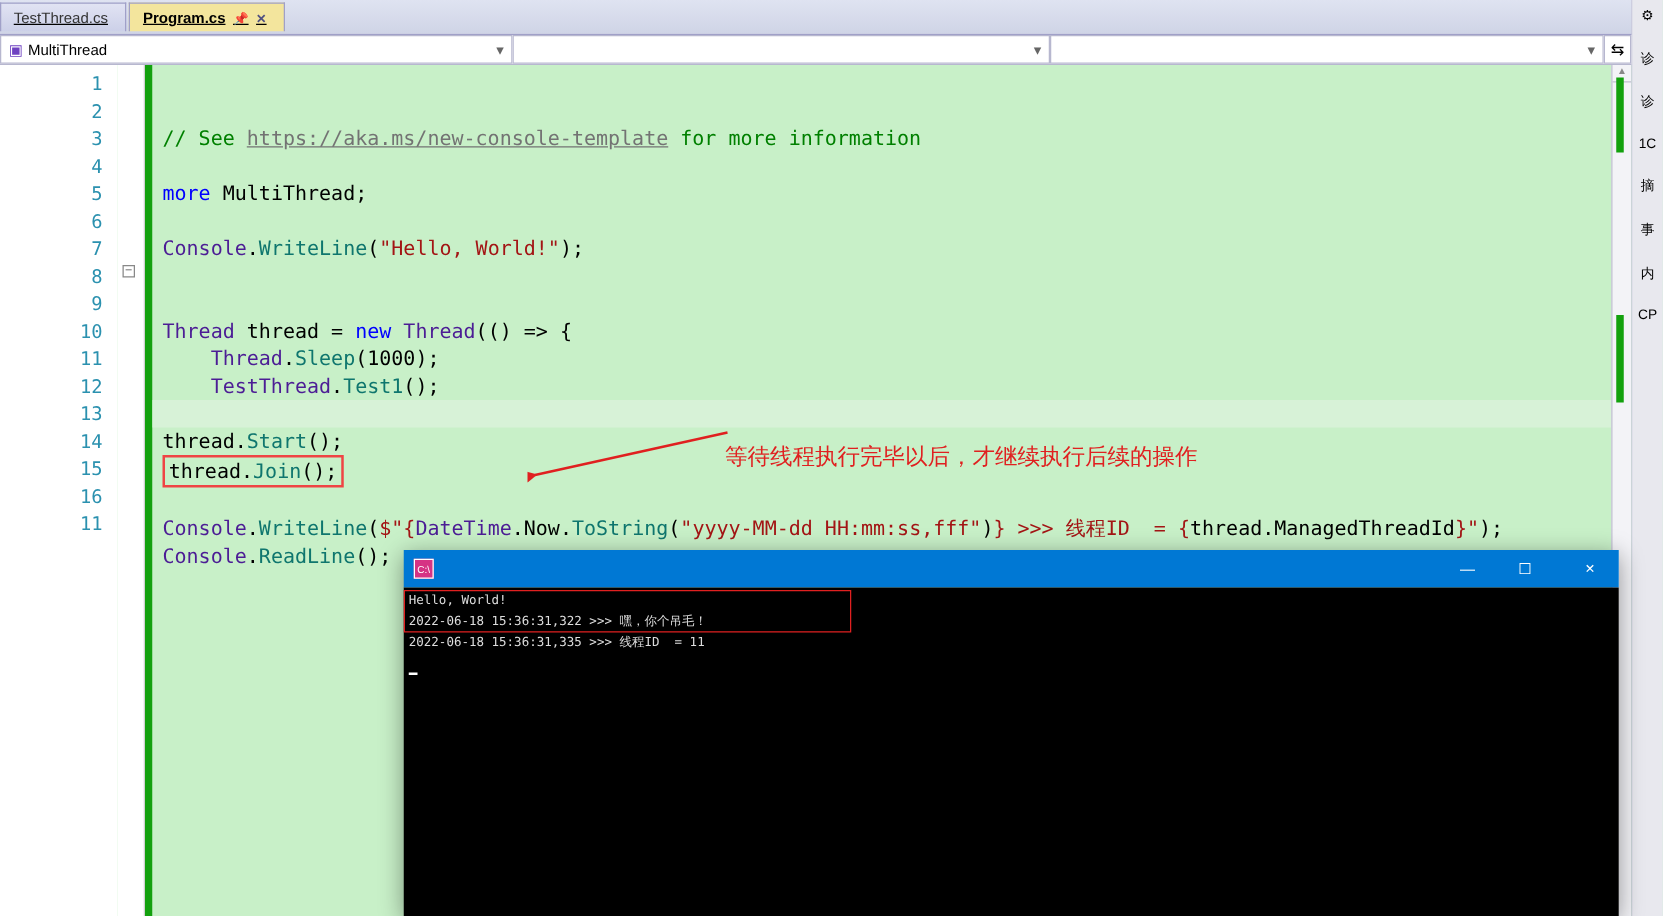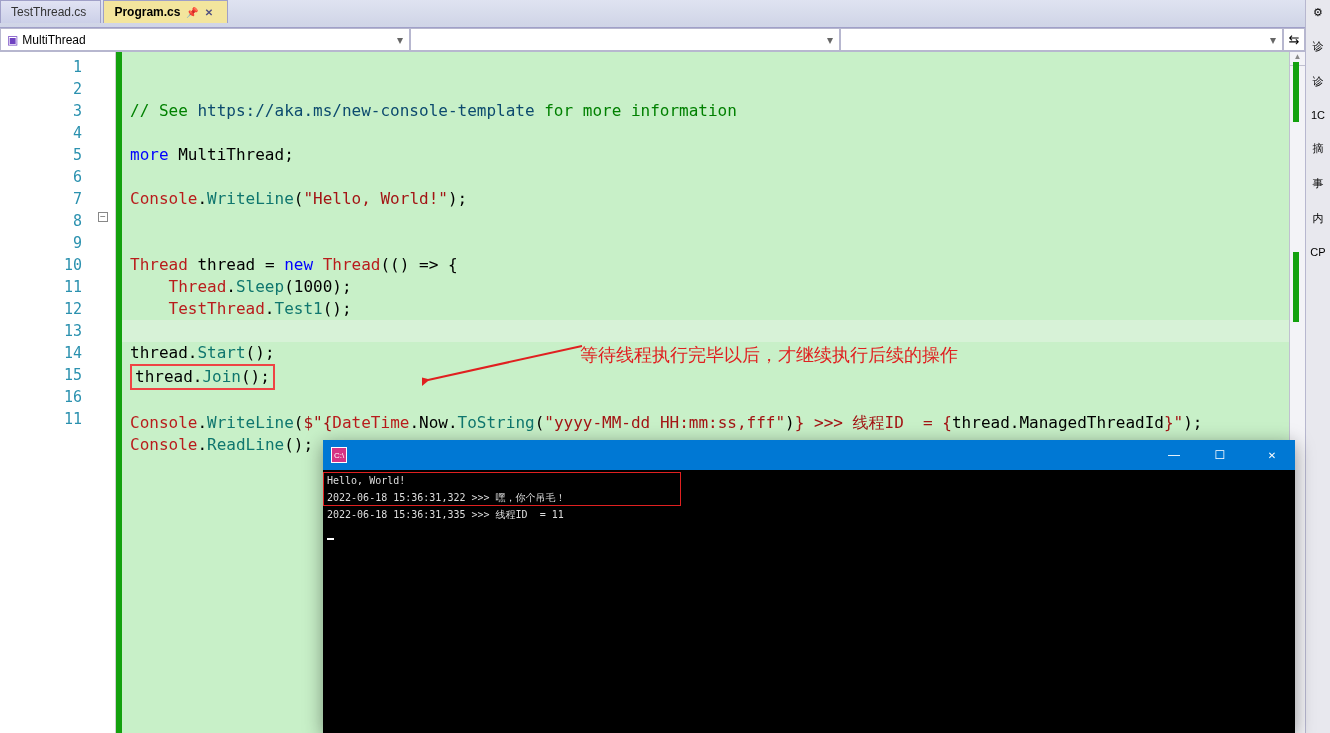--- a/index.html
+++ b/index.html
@@ -2,21 +2,21 @@
 <html><head>
 <meta charset="utf-8">
 <style>
   * { margin:0; padding:0; box-sizing:border-box; }
   html, body { width:1330px; height:733px; font-family:"Segoe UI","Microsoft YaHei",sans-serif; font-size:13px; background:#eaeaf2; overflow:hidden; }
   .main { display:flex; width:100%; height:100%; }
   .editor-col { flex:1; display:flex; flex-direction:column; background:#fff; border-right:1px solid #b7b7cf; }
   .right-col { width:24px; background:#e8e8ee; display:flex; flex-direction:column; align-items:center; gap:20px; padding-top:6px; font-size:11px; }
   .right-item { writing-mode:horizontal-tb; }
   
-  .tab-row { height:28px; background:linear-gradient(#dfe3f1,#cfd4e6); display:flex; align-items:flex-start; border-bottom:1px solid #a0a0c8; }
+  .tab-row { height:28px; background:linear-gradient(#dfe3f1,#cfd4e6); display:flex; align-items:center; border-bottom:1px solid #a0a0c8;text-decoration:underline; }
   .tab { padding:4px 14px 4px 10px; font-size:12px; background:linear-gradient(#e1e3f3,#ccd0e8); border:1px solid #a0a0c8; border-bottom:none; color:#333; margin-right:2px; }
   .tab.active { background:#f3e59d; font-weight:bold; color:#000; position:relative; }
   .pin, .close { font-size:10px; margin-left:6px; color:#505080; }
   
   .nav-row { height:24px; display:flex; background:#f0f0f6; border-bottom:1px solid #b7b7cf; }
   .nav-box { display:flex; align-items:center; padding:0 6px; border:1px solid #b7b7cf; background:#fff; font-size:12px; }
   .nav-box:nth-child(1){ width:410px; }
   .nav-box:nth-child(2){ width:430px; }
   .nav-box:nth-child(3){ flex:1; }
   .nav-box .chev { margin-left:auto; color:#666; }
@@ -31,30 +31,30 @@
   .code { flex:1; background:#c8f0c8; font-family:Consolas,"Microsoft YaHei",monospace; font-size:16px; line-height:22px; padding:4px 0 0 8px; white-space:pre; position:relative; }
   .hl-line { position:absolute; left:0; right:0; height:22px; background:#d7f2d7; }
   .red-box { border:2px solid #ef4444; padding:0 3px; display:inline-block; }
   .overview { width:16px; background:#f3f3f7; border-left:1px solid #c0c0d0; position:relative; }
   .ov-green { position:absolute; left:3px; top:10px; width:6px; height:60px; background:#13a10e; }
   .ov-green2 { position:absolute; left:3px; top:200px; width:6px; height:70px; background:#13a10e; }
   .ov-up { position:absolute; top:0; left:0; right:0; height:14px; border-bottom:1px solid #c0c0d0; text-align:center; font-size:8px; color:#888; }
 
   
   .c-comment { color:#008000; }
-  .c-link { color:#0c4a6e; }
+  .c-link { color:#737373; text-decoration:underline; }
   .c-key { color:#0000ff; }
-  .c-type { color:#b91c1c; }
+  .c-type { color:#4c1d95; }
   .c-str { color:#a31515; }
   .c-method { color:#0f766e; }
   .c-black { color:#000; }
 
   
   .anno { position:absolute; left:300px; top:284px; pointer-events:none; }
-  .anno-text { position:absolute; left:458px; top:292px; color:#e02020; font-size:18px; font-family:"Microsoft YaHei"; }
+  .anno-text { position:absolute; left:458px; top:302px; color:#e02020; font-size:18px; font-family:"Microsoft YaHei"; }
 
   
   .console-win { position:absolute; left:323px; top:440px; width:972px; height:293px; box-shadow:0 4px 18px rgba(0,0,0,.4); display:flex; flex-direction:column; }
   .con-title { height:30px; background:#0078d4; display:flex; align-items:center; color:#fff; font-size:12px; }
   .con-ico { width:16px; height:16px; margin:0 8px; background:#d63384; border:1px solid #fff; font-size:8px; display:flex; align-items:center; justify-content:center; }
   .con-btns { margin-left:auto; display:flex; }
   .con-btn { width:46px; height:30px; display:flex; align-items:center; justify-content:center; color:#fff; }
   .con-btn.close { background:transparent; }
   .con-body { flex:1; background:#000; color:#ddd; font-family:"NSimSun","SimSun",monospace; font-size:10px; padding:2px 4px; line-height:17px; white-space:pre; position:relative; }
   .con-red { position:absolute; border:1.5px solid #e02020; }

